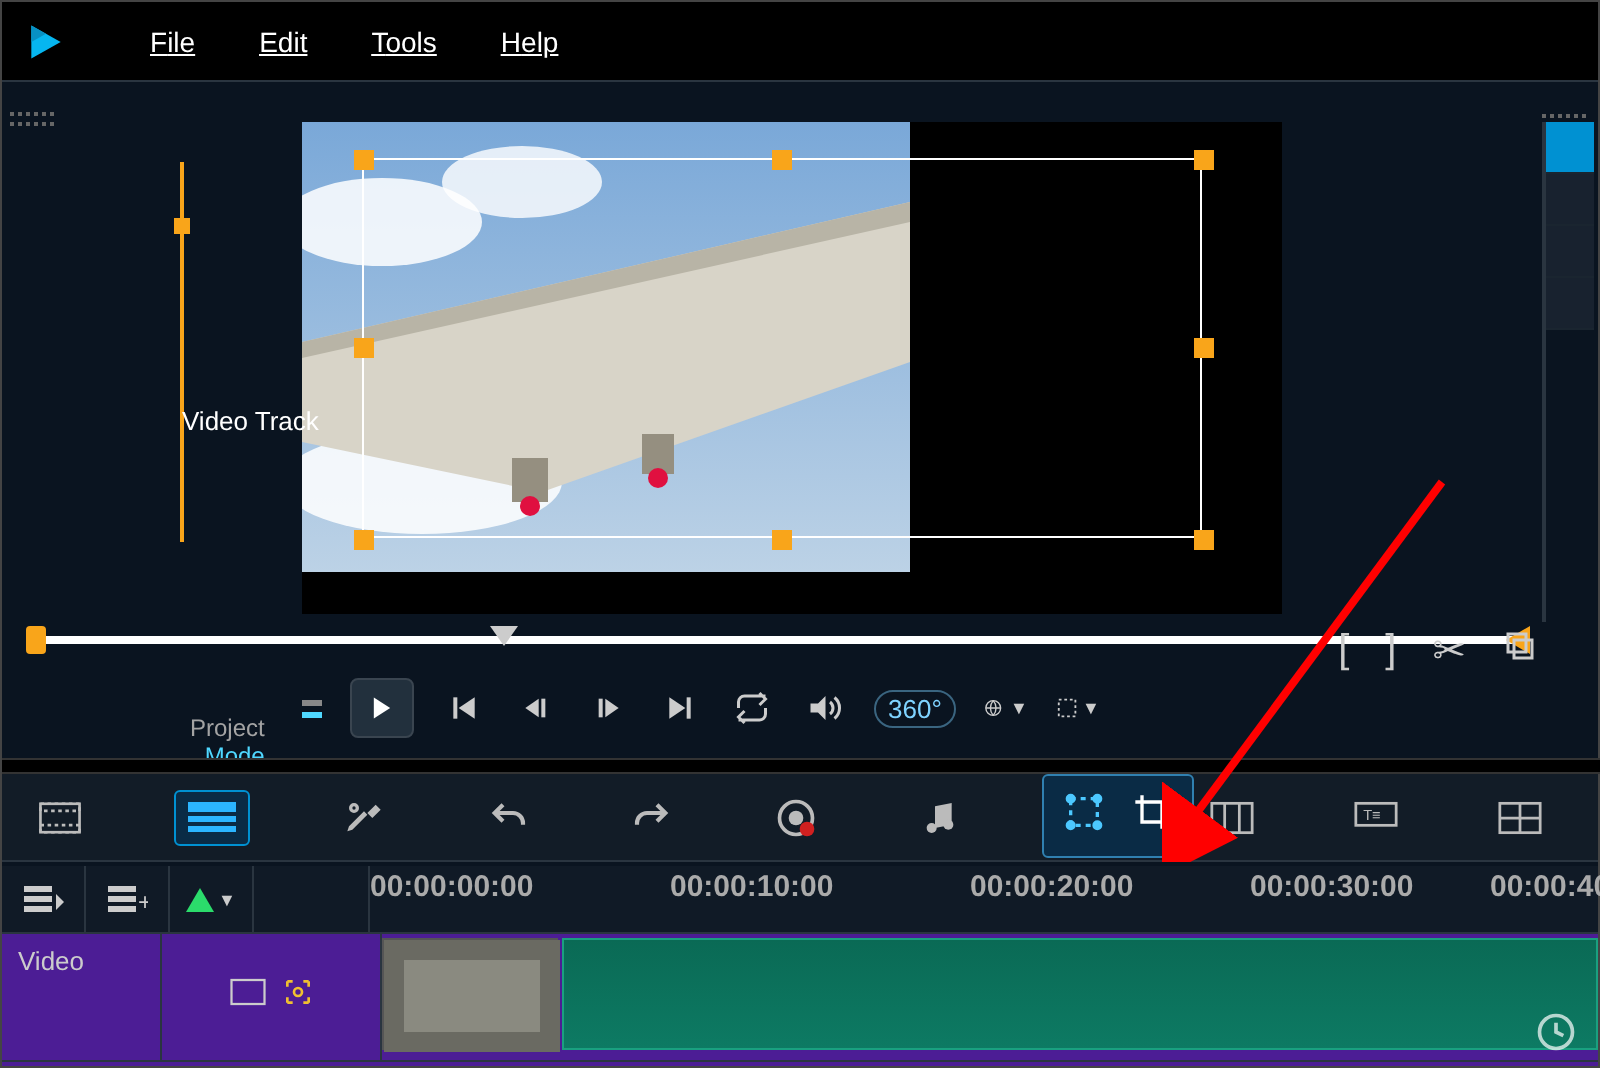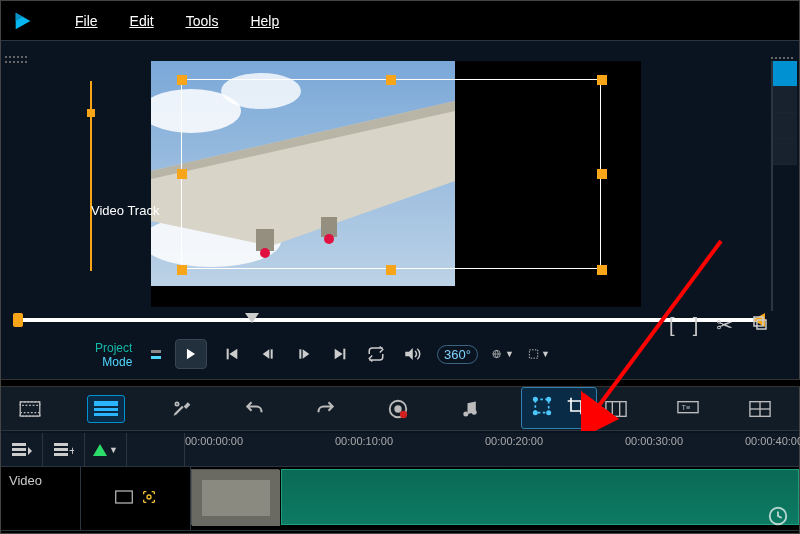--- a/index.html
+++ b/index.html
@@ -33,21 +33,21 @@
   .rstack { position:absolute; right:2px; top:60px; width:26px; height:250px; border-left:2px solid #2a3540; }
   .rtopgrip { position:absolute; right:8px; top:56px; width:18px; height:8px; display:flex; flex-wrap:wrap; gap:2px;}
   .rstack .rc { height:26px; border-bottom:1px solid #1a2530; background:#18222f; }
   .rstack .rc.active { background:#0091d2; }
 
   .bracket-row { position:absolute; right:30px; top:312px; display:flex; gap:18px; align-items:center; color:#ccc; font-size:20px; }
   .bracket-row span { cursor:pointer; }
 
   .transport { position:absolute; left:150px; top:338px; display:flex; align-items:center; gap:14px; }
   .labelcol { position:absolute; left:94px; top:340px; text-align:right; font-size:12px; }
-  .labelcol .p { color:#14b8a6; }
+  .labelcol .p { color:#a3a3a3;margin-top:16px; }
   .labelcol .c { color:#4fd8ff; }
   .tbtn { width:22px; height:22px; color:#ccc; display:flex; align-items:center; justify-content:center; cursor:pointer; }
   .playbtn { width:32px; height:30px; background:#22303d; border:1px solid #3a4550; border-radius:4px; display:flex; align-items:center; justify-content:center; cursor:pointer;}
   .pill { font-size:13px; color:#7fd3ff; border:1px solid #3a6580; border-radius:10px; padding:1px 6px;}
   .timecode { position:absolute; right:34px; top:342px; border:1px solid #333; padding:3px 6px; font-family:monospace; font-size:15px; color:#fff; letter-spacing:1px; display:flex; align-items:center; gap:6px;}
   .spin { display:flex; flex-direction:column; gap:2px; }
   .spin div { width:0;height:0;border-left:5px solid transparent;border-right:5px solid transparent;}
   .spin .up { border-bottom:5px solid #aaa;}
   .spin .dn { border-top:5px solid #aaa;}
 
@@ -55,24 +55,24 @@
 
   .tooltabs { position:absolute; left:0px; top:386px; right:0; height:44px; background:#121c27; display:flex; align-items:center; padding:0 14px; gap:42px; border-bottom:1px solid #2a3540; }
   .ttab { width:30px; height:28px; display:flex; align-items:center; justify-content:center; color:#bbb; cursor:pointer;}
   .ttab.active { background:#0a2b45; border:1px solid #0091d2; border-radius:3px; padding:2px 6px; width:auto; color:#2bb5ff; }
   .cropgroup { position:absolute; top:386px; left:520px; height:42px; background:#0a2b45; border:1px solid #3080b0; border-radius:3px; display:flex; align-items:center; gap:14px; padding:0 10px; }
   .cropgroup .ttab2 { color:#fff; cursor:pointer; }
   .tooltip { position:absolute; left:564px; top:460px; background:#1a2530; border:1px solid #3a4550; color:#fff; font-size:12px; padding:3px 6px;}
 
   .tlhead { position:absolute; left:0; top:432px; right:0; height:34px; display:flex; align-items:center; background:#101a26; border-bottom:1px solid #2a3540;}
   .tlhead .tlbtn { width:42px; height:34px; display:flex; align-items:center; justify-content:center; color:#ccc; cursor:pointer; border-right:1px solid #2a3540;}
-  .tlruler { flex:1; position:relative; height:34px; color:#aaa; font-size:11px; }
+  .tlruler { flex:1; position:relative; height:34px; color:#aaa; font-size:15px;font-weight:bold; }
   .tlruler span { position:absolute; top:2px; }
 
-  .tracks { position:absolute; left:0; top:466px; right:0; bottom:0; background:#000000; }
+  .tracks { position:absolute; left:0; top:466px; right:0; bottom:0; background:#4c1d95; }
   .trk { height:64px; display:flex; border-bottom:1px solid #2a3540;}
   .trk-label { width:80px; display:flex; align-items:flex-start; padding:6px 8px; color:#ccc; font-size:13px; border-right:1px solid #2a3540;}
   .trk-gutter { width:110px; border-right:1px solid #2a3540; display:flex; align-items:center; justify-content:center; gap:8px;}
   .trk-body { flex:1; position:relative; }
   .clip1 { position:absolute; left:0; top:2px; height:56px; width:88px; background:#333; border:1px solid #555;}
   .clip2 { position:absolute; left:90px; top:2px; height:56px; right:0; background:linear-gradient(#0a6a55,#0d7a63); border:1px solid #1aa080; }
 
   .watermark { position:absolute; right:10px; bottom:6px; color:#fff; opacity:0.7; font-size:18px; display:flex; align-items:center; gap:6px; }
   .annot-arrow { position:absolute; pointer-events:none; }
 

